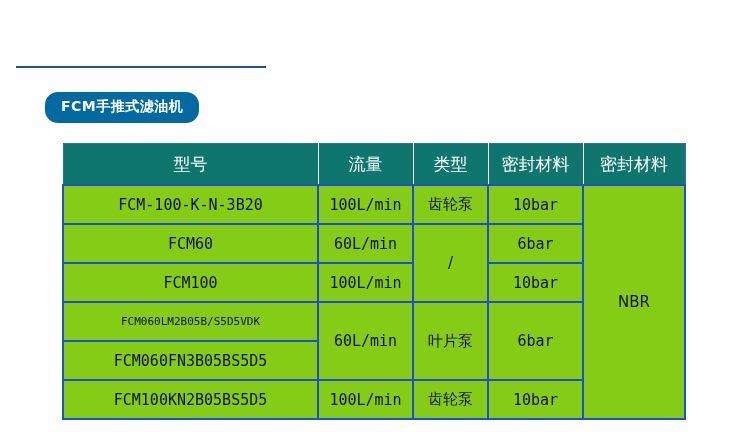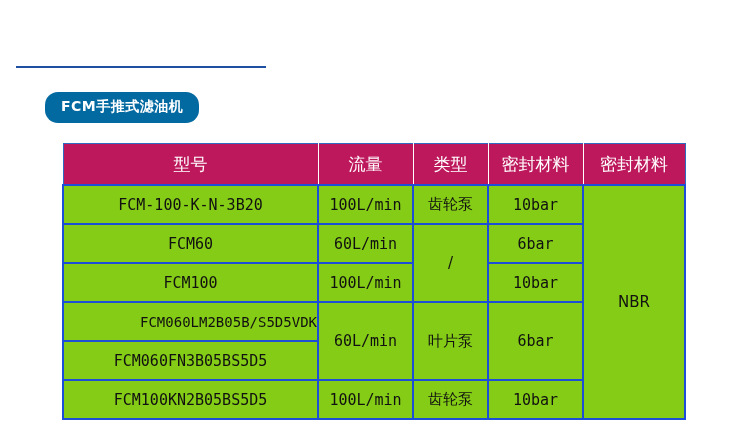--- a/index.html
+++ b/index.html
@@ -82,42 +82,42 @@
     border: 2px solid #1d4ed8;
     text-align: center;
     vertical-align: middle;
     padding: 0;
     height: 37px;
     font-size: 15px;
     color: #111;
     background: #84cc16;
   }
   table.spec thead th {
-    background: #be185d;
+    background: #0f766e;
     color: #ffffff;
     font-family: "DejaVu Sans", "Liberation Sans", sans-serif;
     font-size: 17px;
     font-weight: normal;
     height: 40px;
     border: 1px solid #2f6bbf;
     border-right: 1px solid #ffffff;
   }
   table.spec thead th:last-child {
     border-right: 1px solid #2f6bbf;
     text-align: center;
   }
   .c-model  { width: 255px; }
   .c-flow   { width: 95px; }
   .c-type   { width: 75px; }
   .c-press  { width: 95px; }
   .c-seal   { width: 102px; }
 
   .cn { font-family: "DejaVu Sans", "Liberation Sans", sans-serif; font-size: 15px; }
   .model-cell { font-size: 14px; letter-spacing: 0px; }
-  .model-cell.small { font-size: 14px; text-align: right; }
+  .model-cell.small { font-size: 11px; }
 </style>
 </head>
 <body>
 
 <div class="page">
 
   <div class="heading-underline"></div>
 
   <div class="sub-pill">FCM手推式滤油机</div>
 

